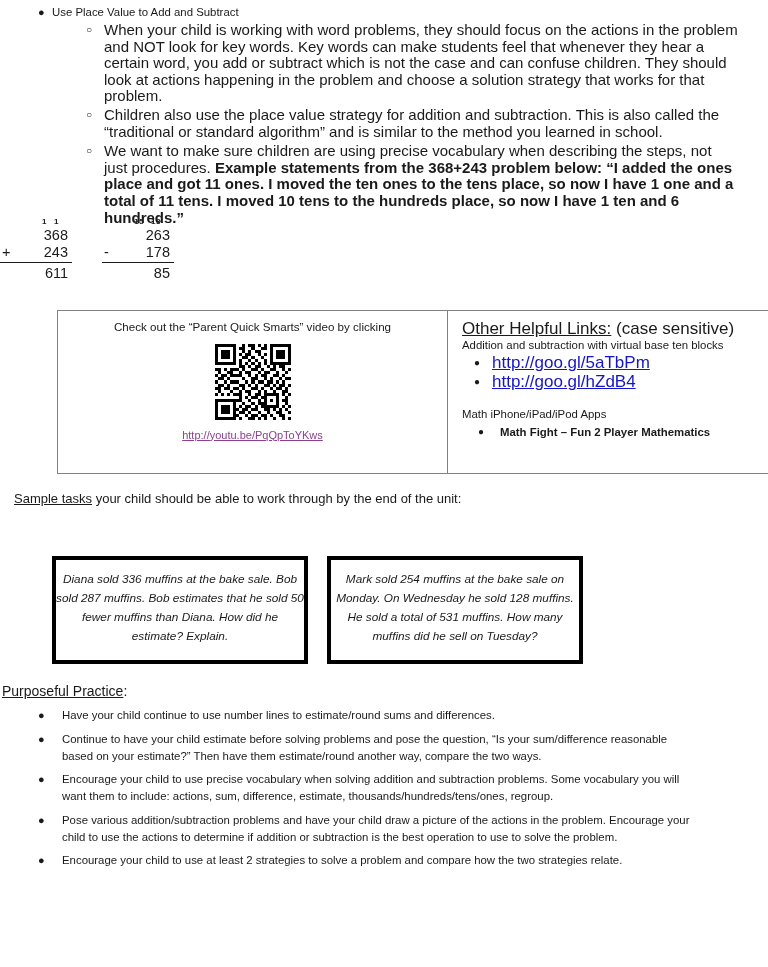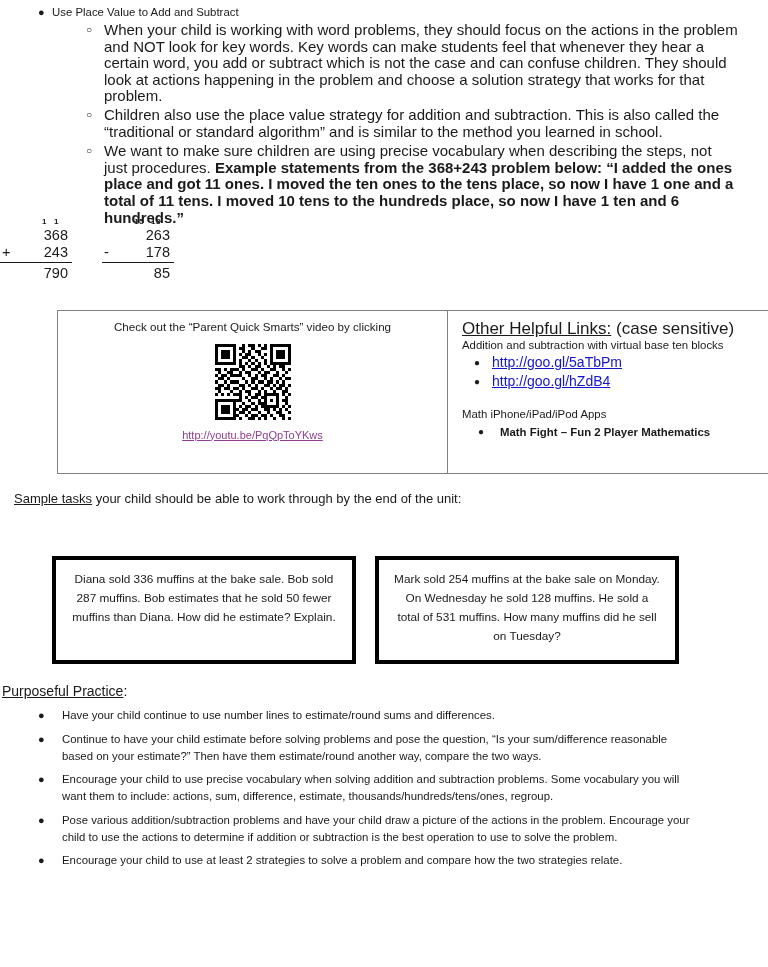--- a/index.html
+++ b/index.html
@@ -152,21 +152,21 @@
   .rt-bullets { margin: 1px 0 0 0; }
   .rt-brow { display: flex; align-items: flex-start; margin-bottom: 2px; }
   .rt-bul {
     width: 30px;
     flex: 0 0 30px;
     text-align: center;
     font-size: 10px;
     line-height: 17px;
   }
   .rt-blink {
-    font-size: 14px;
+    font-size: 17px;
     line-height: 17px;
     color: #1414cc;
     text-decoration: underline;
   }
   .rt-gap { height: 12px; }
   .rt-apps { font-size: 11.4px; line-height: 16px; margin-top: 2px; }
   .rt-app-row { display: flex; align-items: flex-start; margin-top: 2px; }
   .rt-app-bul {
     width: 38px;
     flex: 0 0 38px;
@@ -187,27 +187,28 @@
   .sample-intro .u { text-decoration: underline; }
 
   .task-boxes {
     position: absolute;
     left: 52px;
     top: 556px;
     display: flex;
     gap: 19px;
   }
   .task-box {
-    width: 304px;
+    width: 256px;
     height: 108px;
     border: 4px solid #000000;
     box-sizing: border-box;
     display: flex;
     justify-content: center;
     padding-top: 10px;
+    font-style: italic;
   }
   .task-box p {
     margin: 0;
     width: 268px;
     text-align: center;
     font-size: 11.8px;
     line-height: 19px;
     color: #1a1a1a;
   }
 
@@ -261,21 +262,21 @@
         <span class="lvl2-text"><span>We want to make sure children are using precise vocabulary when describing the steps, not just procedures.  </span><span class="b">Example statements from the 368+243 problem below:  “I added the ones place and got 11 ones.  I moved the ten ones to the tens place, so now I have 1 one and a total of 11 tens. I moved 10 tens to the hundreds place, so now I have 1 ten and 6 hundreds.”</span></span>
       </div>
     </div>
   </div>
 
   <div class="math-area">
     <div class="math-col">
       <div class="carry"><span>1</span><span class="sp"></span><span>1</span></div>
       <div class="num-top">368</div>
       <div class="num-op"><span class="opsym">+</span><span>243</span></div>
-      <div class="num-ans">790</div>
+      <div class="num-ans">611</div>
     </div>
 
     <div class="math-col">
       <div class="carry"><span>15</span><span class="sp"></span><span>13</span></div>
       <div class="num-top">263</div>
       <div class="num-op"><span class="opsym">-</span><span>178</span></div>
       <div class="num-ans">85</div>
     </div>
   </div>
 

